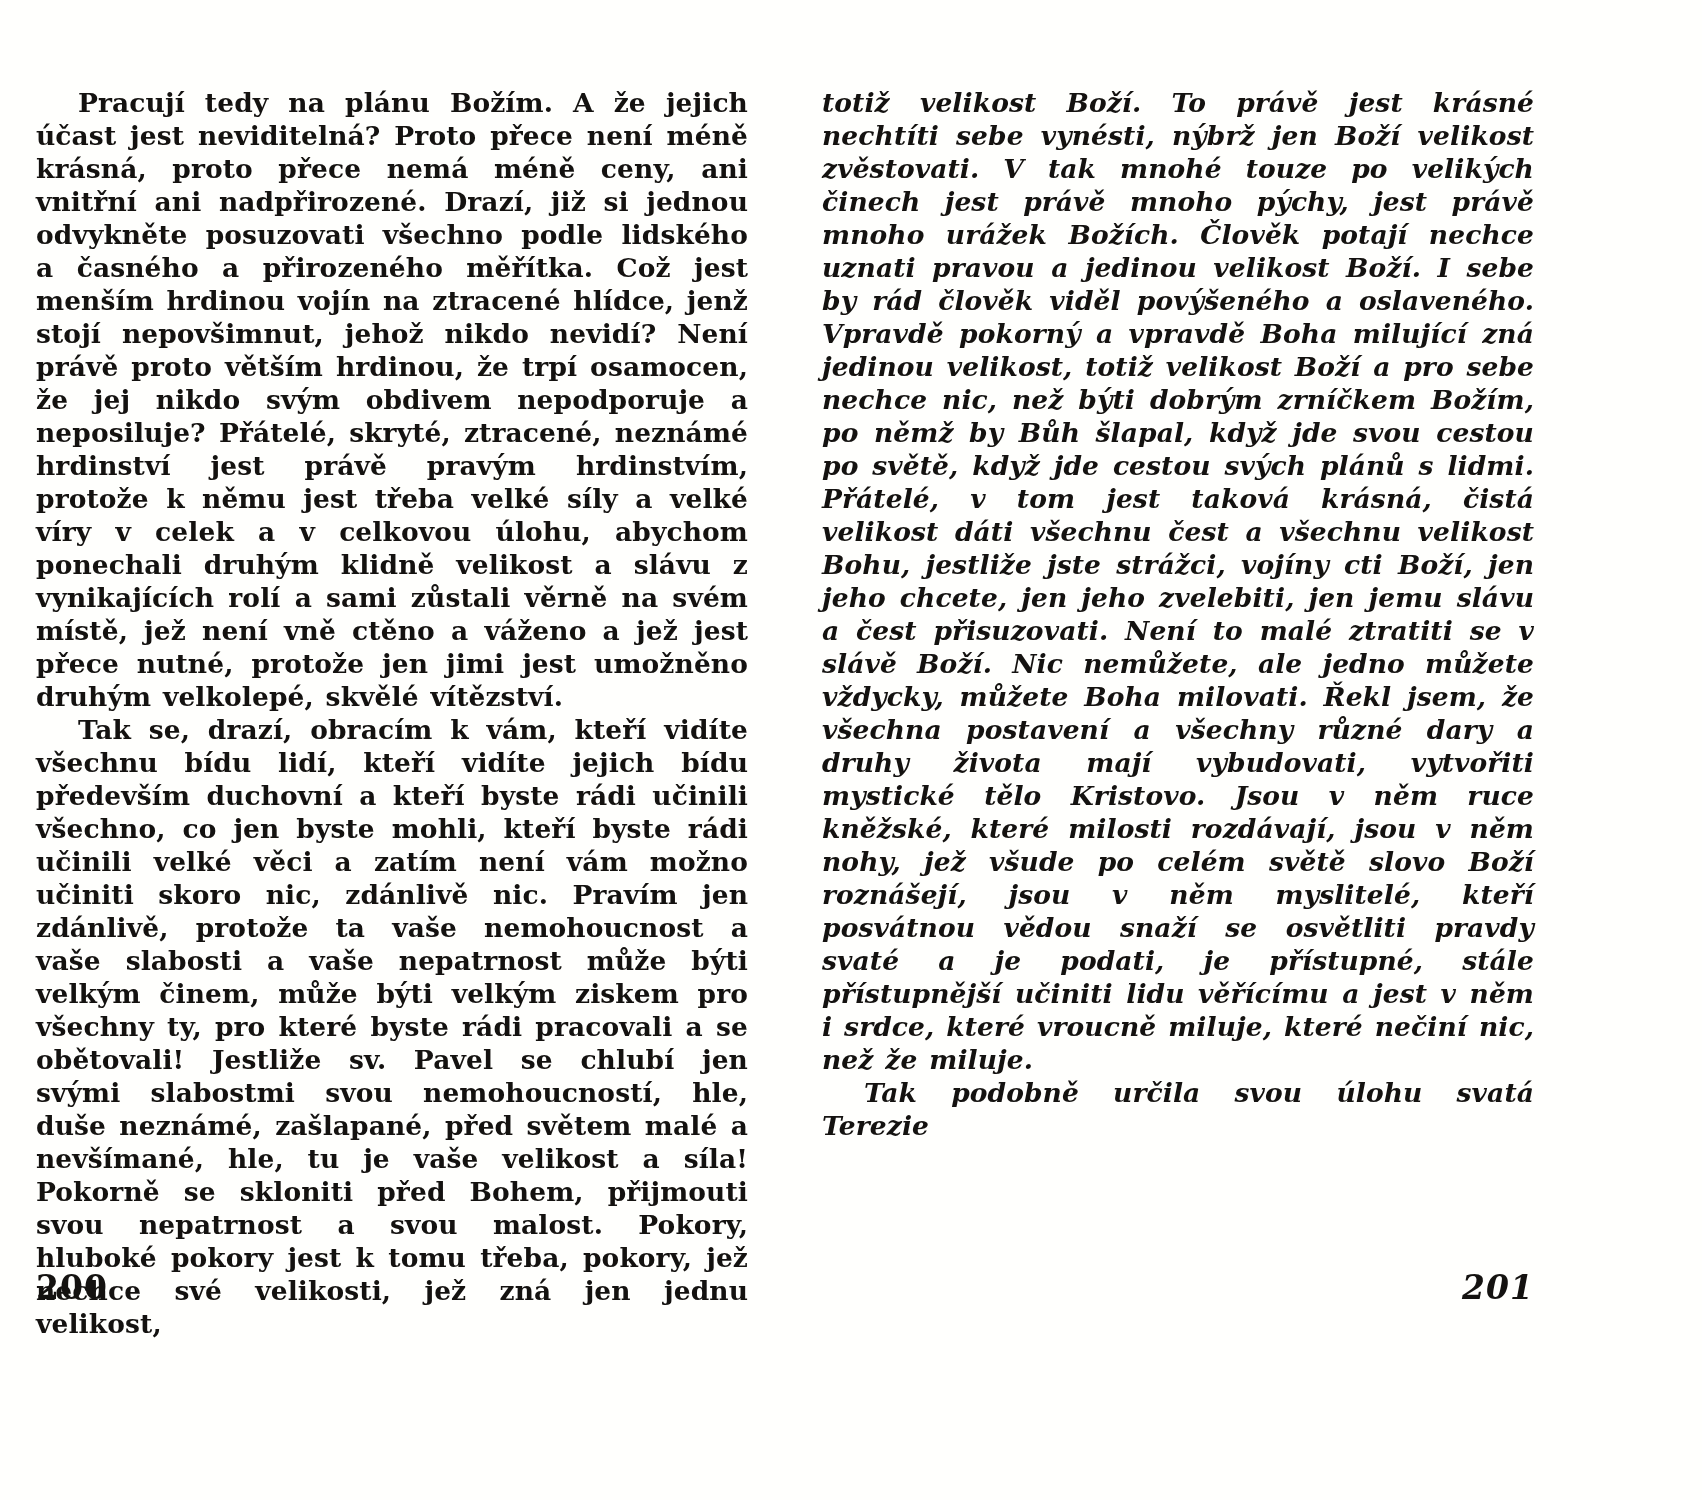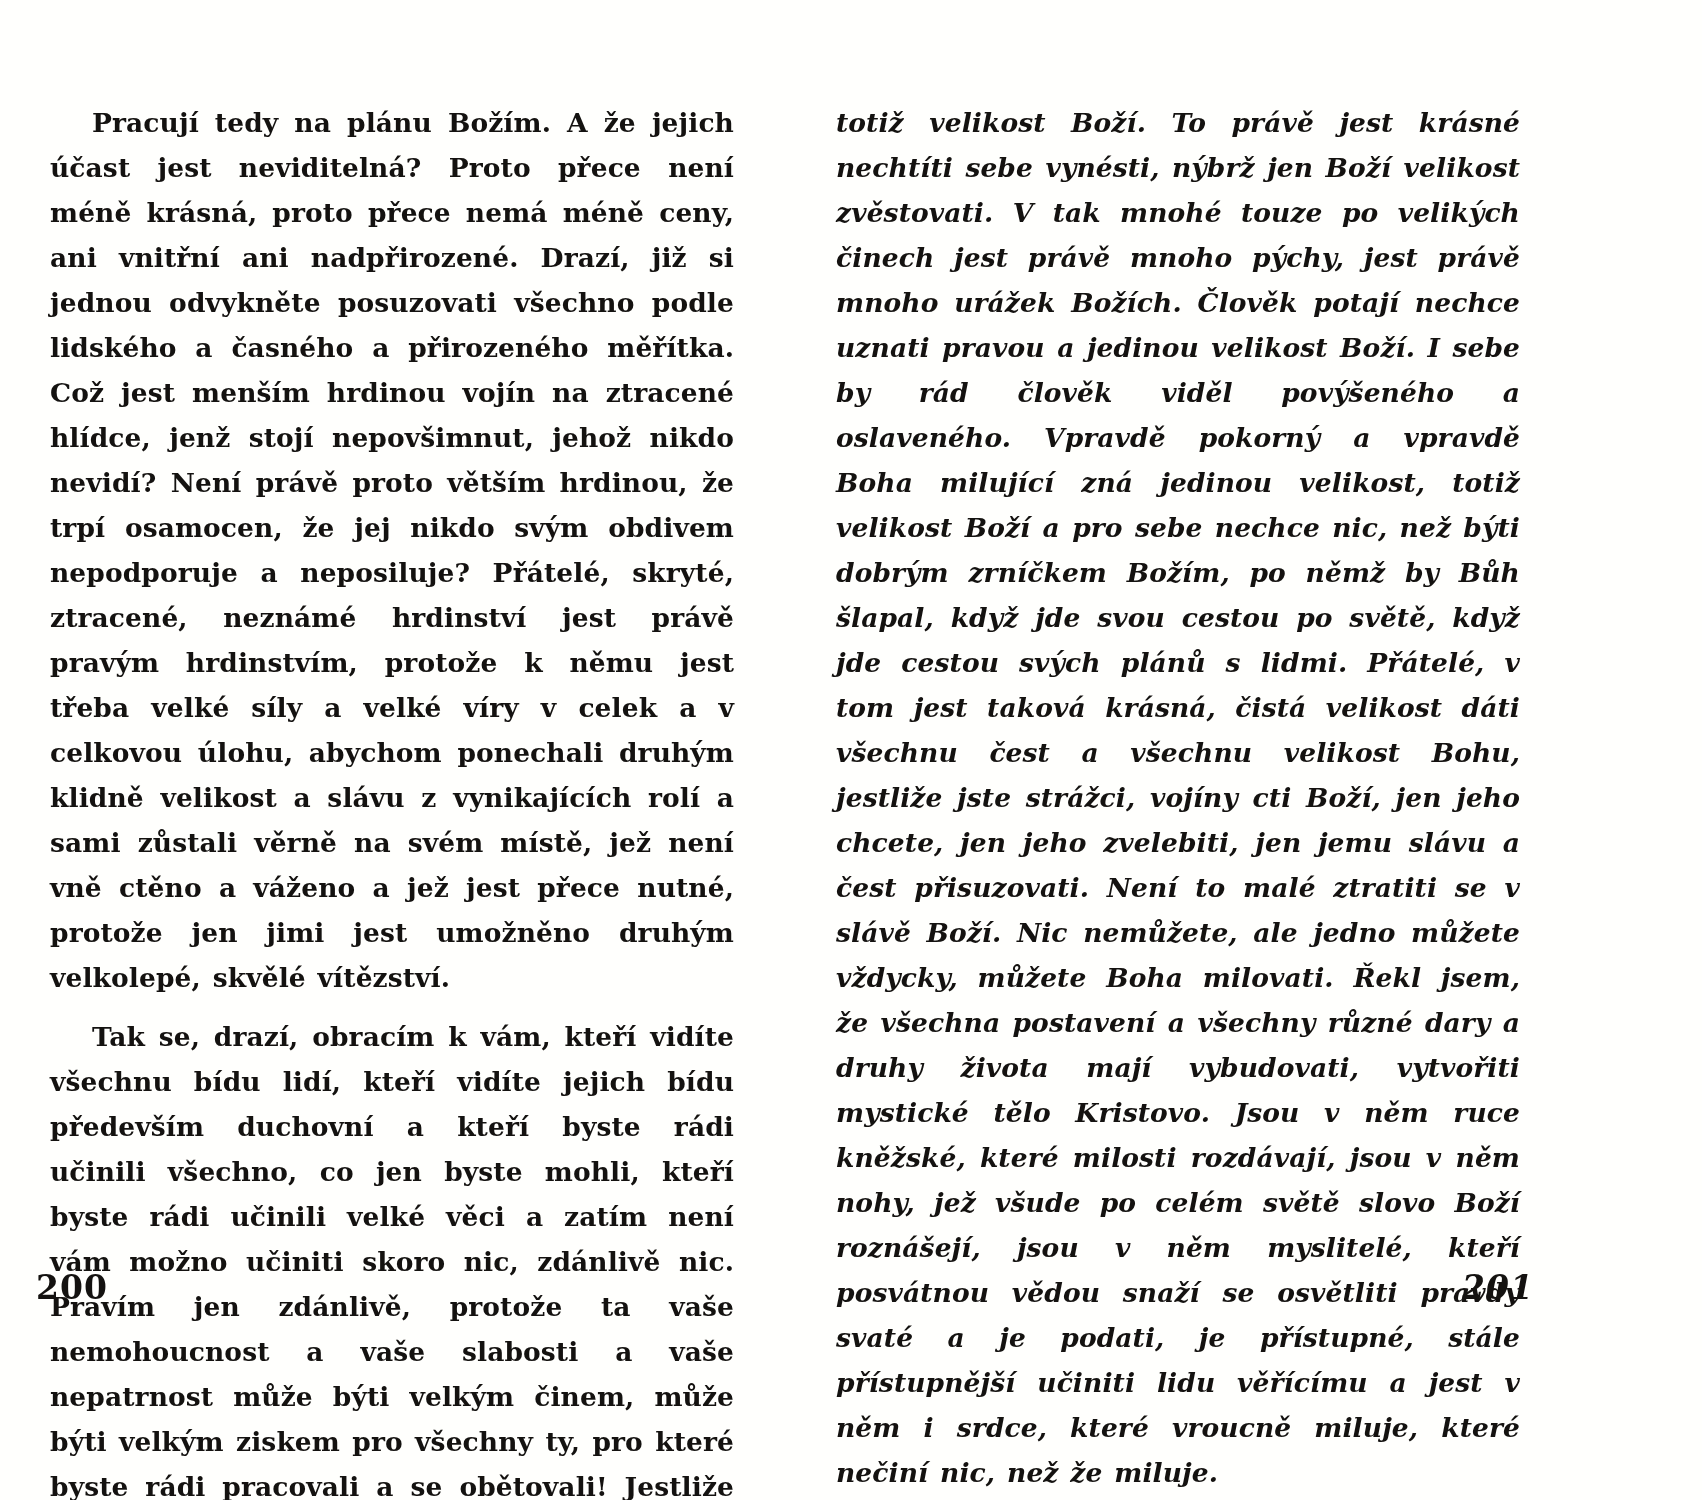--- a/index.html
+++ b/index.html
@@ -32,24 +32,24 @@
       width: 712px;
       font-style: italic;
     }
     .text-block {
       position: absolute;
       top: 86px;
       left: 0;
       right: 0;
     }
     .para {
-      margin: 14px;
+      margin: 0;
       text-align: justify;
       font-size: 26.5px;
-      line-height: 45px;
+      line-height: 33px;
       word-spacing: 2.5px;
       letter-spacing: 0.1px;
     }
     .para.indent {
       text-indent: 42px;
     }
     .folio {
       position: absolute;
       top: 1268px;
       font-size: 33px;
@@ -68,17 +68,18 @@
     <div class="text-block">
       <p class="para indent">Pracují tedy na plánu Božím. A že jejich účast jest neviditelná? Proto přece není méně krásná, proto přece nemá méně ceny, ani vnitřní ani nadpřirozené. Drazí, již si jednou odvykněte posuzovati všechno podle lidského a časného a přirozeného měřítka. Což jest menším hrdinou vojín na ztracené hlídce, jenž stojí nepovšimnut, jehož nikdo nevidí? Není právě proto větším hrdinou, že trpí osamocen, že jej nikdo svým obdivem nepodporuje a neposiluje? Přátelé, skryté, ztracené, neznámé hrdinství jest právě pravým hrdinstvím, protože k němu jest třeba velké síly a velké víry v celek a v celkovou úlohu, abychom ponechali druhým klidně velikost a slávu z vynikajících rolí a sami zůstali věrně na svém místě, jež není vně ctěno a váženo a jež jest přece nutné, protože jen jimi jest umožněno druhým velkolepé, skvělé vítězství.</p>
       <p class="para indent">Tak se, drazí, obracím k vám, kteří vidíte všechnu bídu lidí, kteří vidíte jejich bídu především duchovní a kteří byste rádi učinili všechno, co jen byste mohli, kteří byste rádi učinili velké věci a zatím není vám možno učiniti skoro nic, zdánlivě nic. Pravím jen zdánlivě, protože ta vaše nemohoucnost a vaše slabosti a vaše nepatrnost může býti velkým činem, může býti velkým ziskem pro všechny ty, pro které byste rádi pracovali a se obětovali! Jestliže sv. Pavel se chlubí jen svými slabostmi svou nemohoucností, hle, duše neznámé, zašlapané, před světem malé a nevšímané, hle, tu je vaše velikost a síla! Pokorně se skloniti před Bohem, přijmouti svou nepatrnost a svou malost. Pokory, hluboké pokory jest k tomu třeba, pokory, jež nechce své velikosti, jež zná jen jednu velikost,</p>
     </div>
     <div class="folio folio-left">200</div>
   </div>
 
   <div class="page page-right">
     <div class="text-block">
       <p class="para">totiž velikost Boží. To právě jest krásné nechtíti sebe vynésti, nýbrž jen Boží velikost zvěstovati. V tak mnohé touze po velikých činech jest právě mnoho pýchy, jest právě mnoho urážek Božích. Člověk potají nechce uznati pravou a jedinou velikost Boží. I sebe by rád člověk viděl povýšeného a oslaveného. Vpravdě pokorný a vpravdě Boha milující zná jedinou velikost, totiž velikost Boží a pro sebe nechce nic, než býti dobrým zrníčkem Božím, po němž by Bůh šlapal, když jde svou cestou po světě, když jde cestou svých plánů s lidmi. Přátelé, v tom jest taková krásná, čistá velikost dáti všechnu čest a všechnu velikost Bohu, jestliže jste strážci, vojíny cti Boží, jen jeho chcete, jen jeho zvelebiti, jen jemu slávu a čest přisuzovati. Není to malé ztratiti se v slávě Boží. Nic nemůžete, ale jedno můžete vždycky, můžete Boha milovati. Řekl jsem, že všechna postavení a všechny různé dary a druhy života mají vybudovati, vytvořiti mystické tělo Kristovo. Jsou v něm ruce kněžské, které milosti rozdávají, jsou v něm nohy, jež všude po celém světě slovo Boží roznášejí, jsou v něm myslitelé, kteří posvátnou vědou snaží se osvětliti pravdy svaté a je podati, je přístupné, stále přístupnější učiniti lidu věřícímu a jest v něm i srdce, které vroucně miluje, které nečiní nic, než že miluje.</p>
+      <p class="para indent">Tak podobně určila svou úlohu svatá Terezie</p>
     </div>
     <div class="folio folio-right">201</div>
   </div>
 
 </div>
 
 </body></html>

